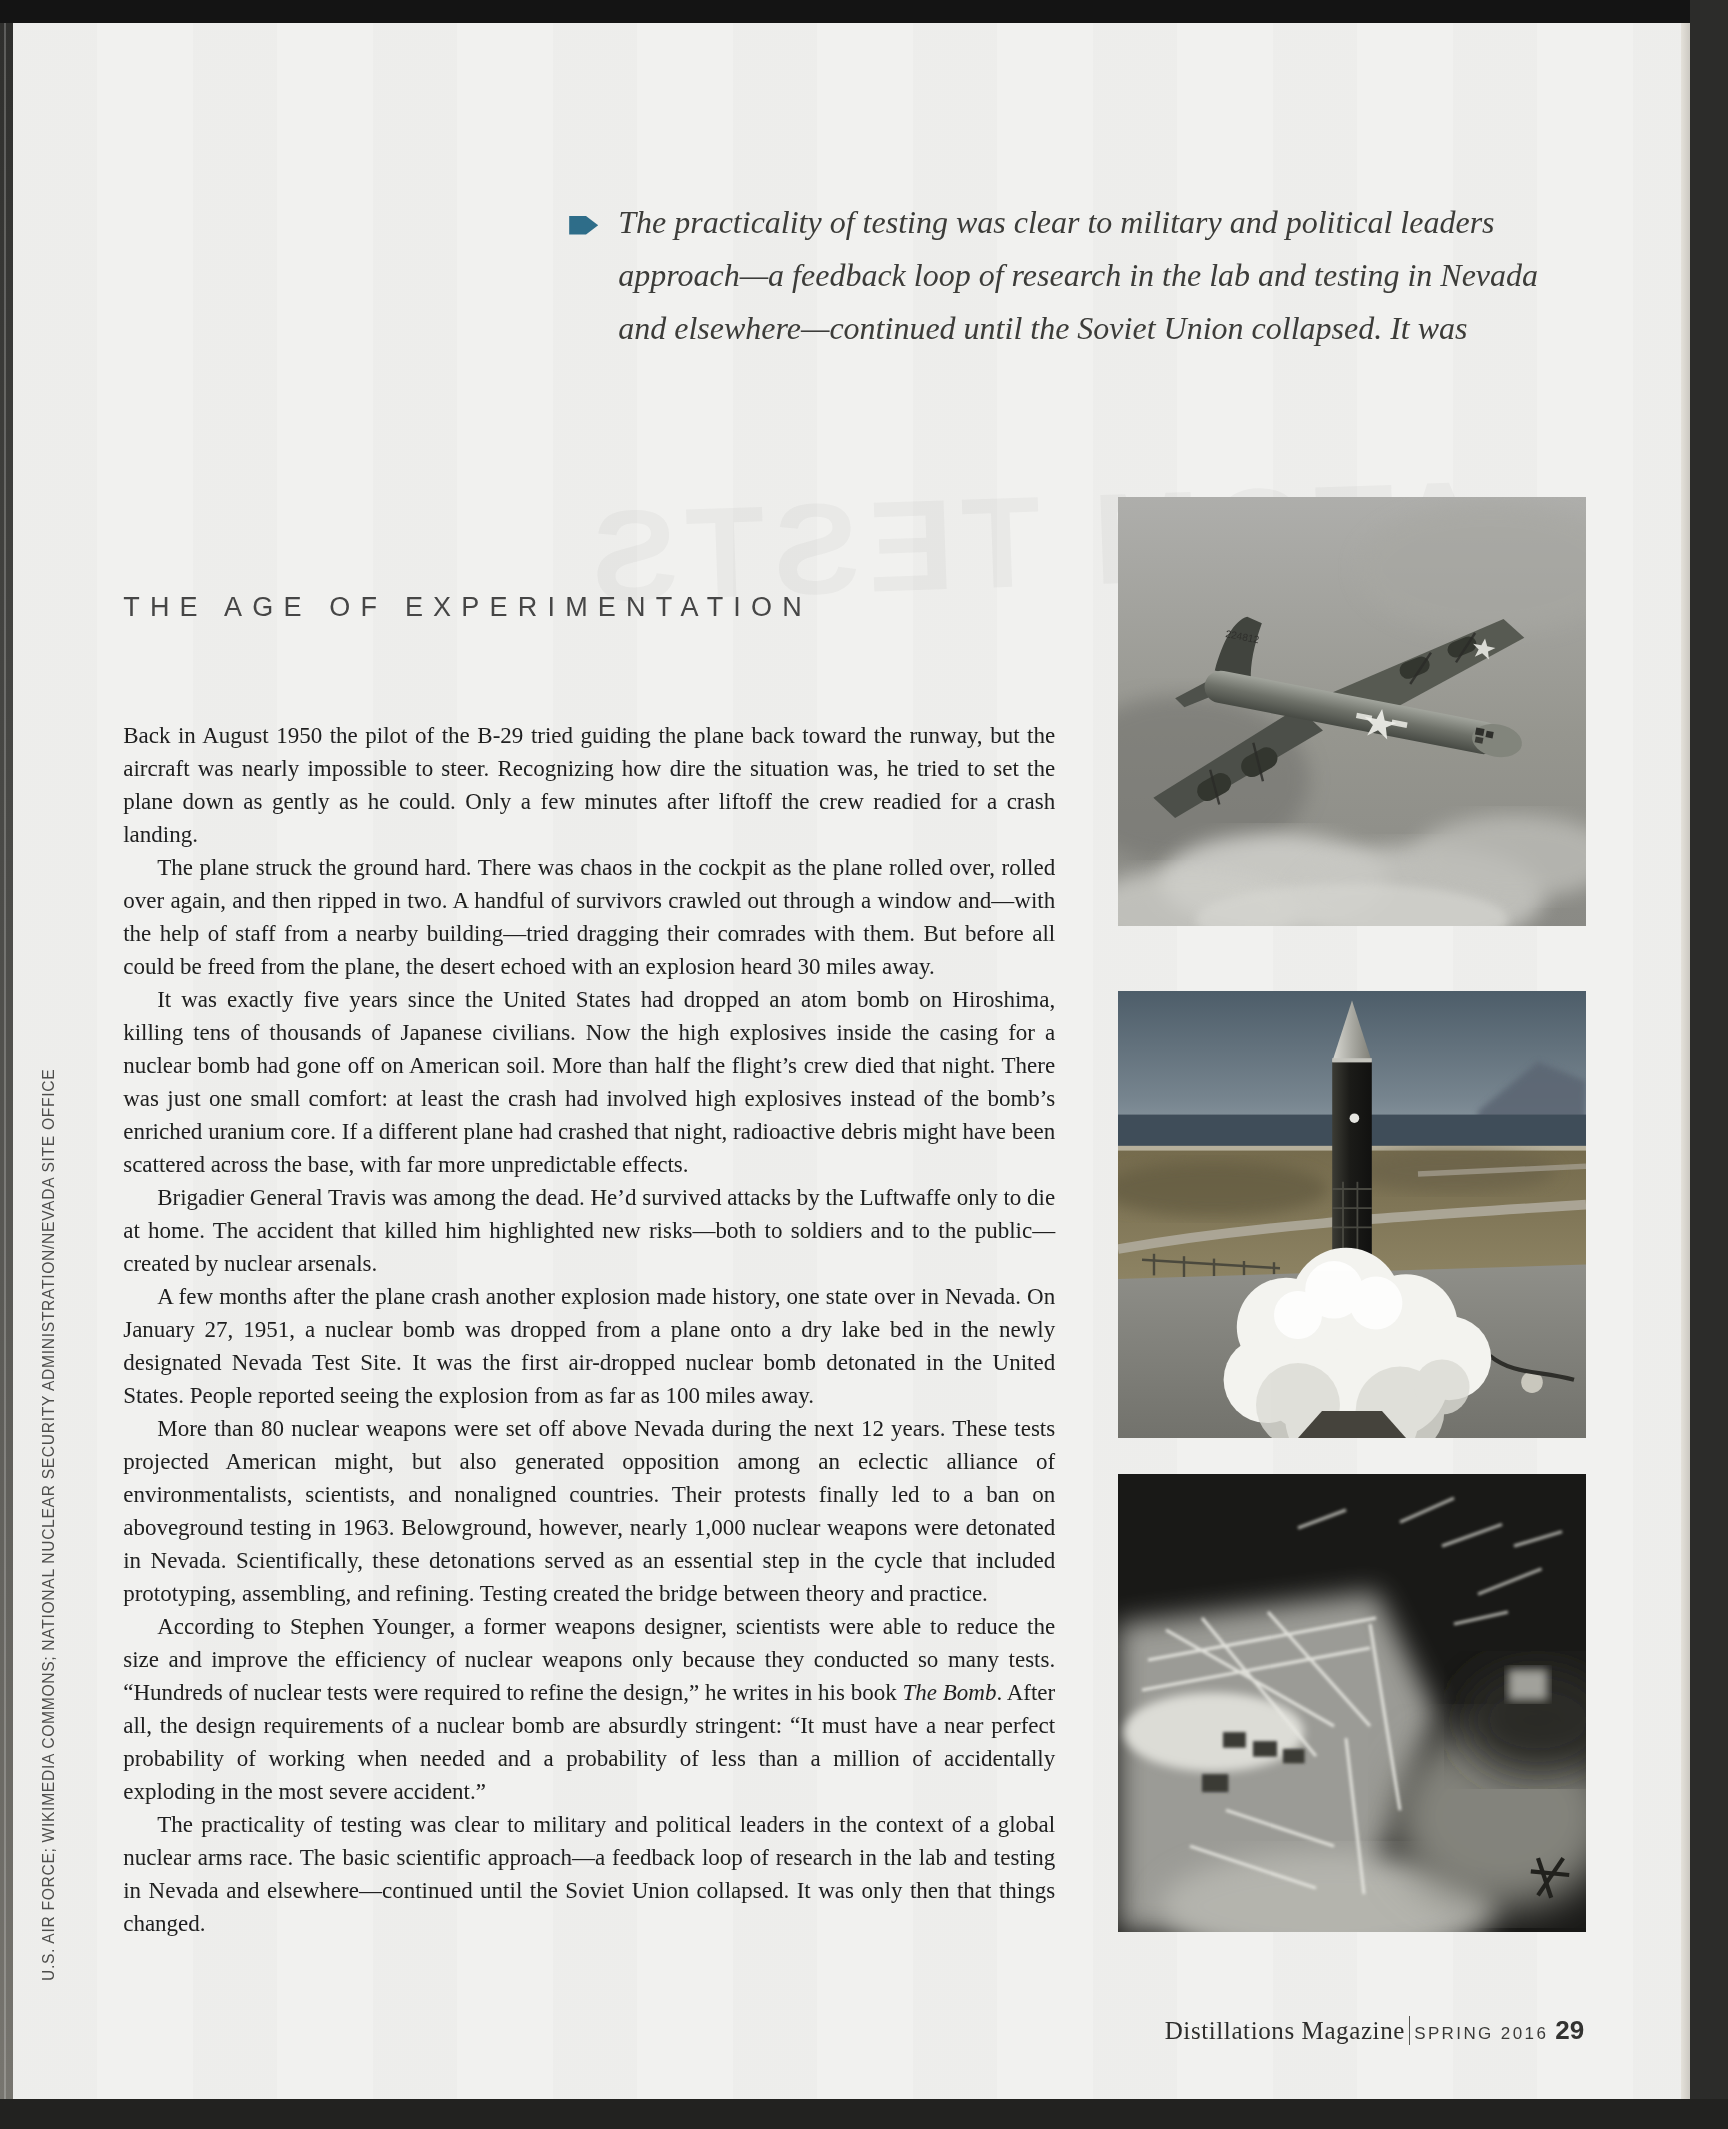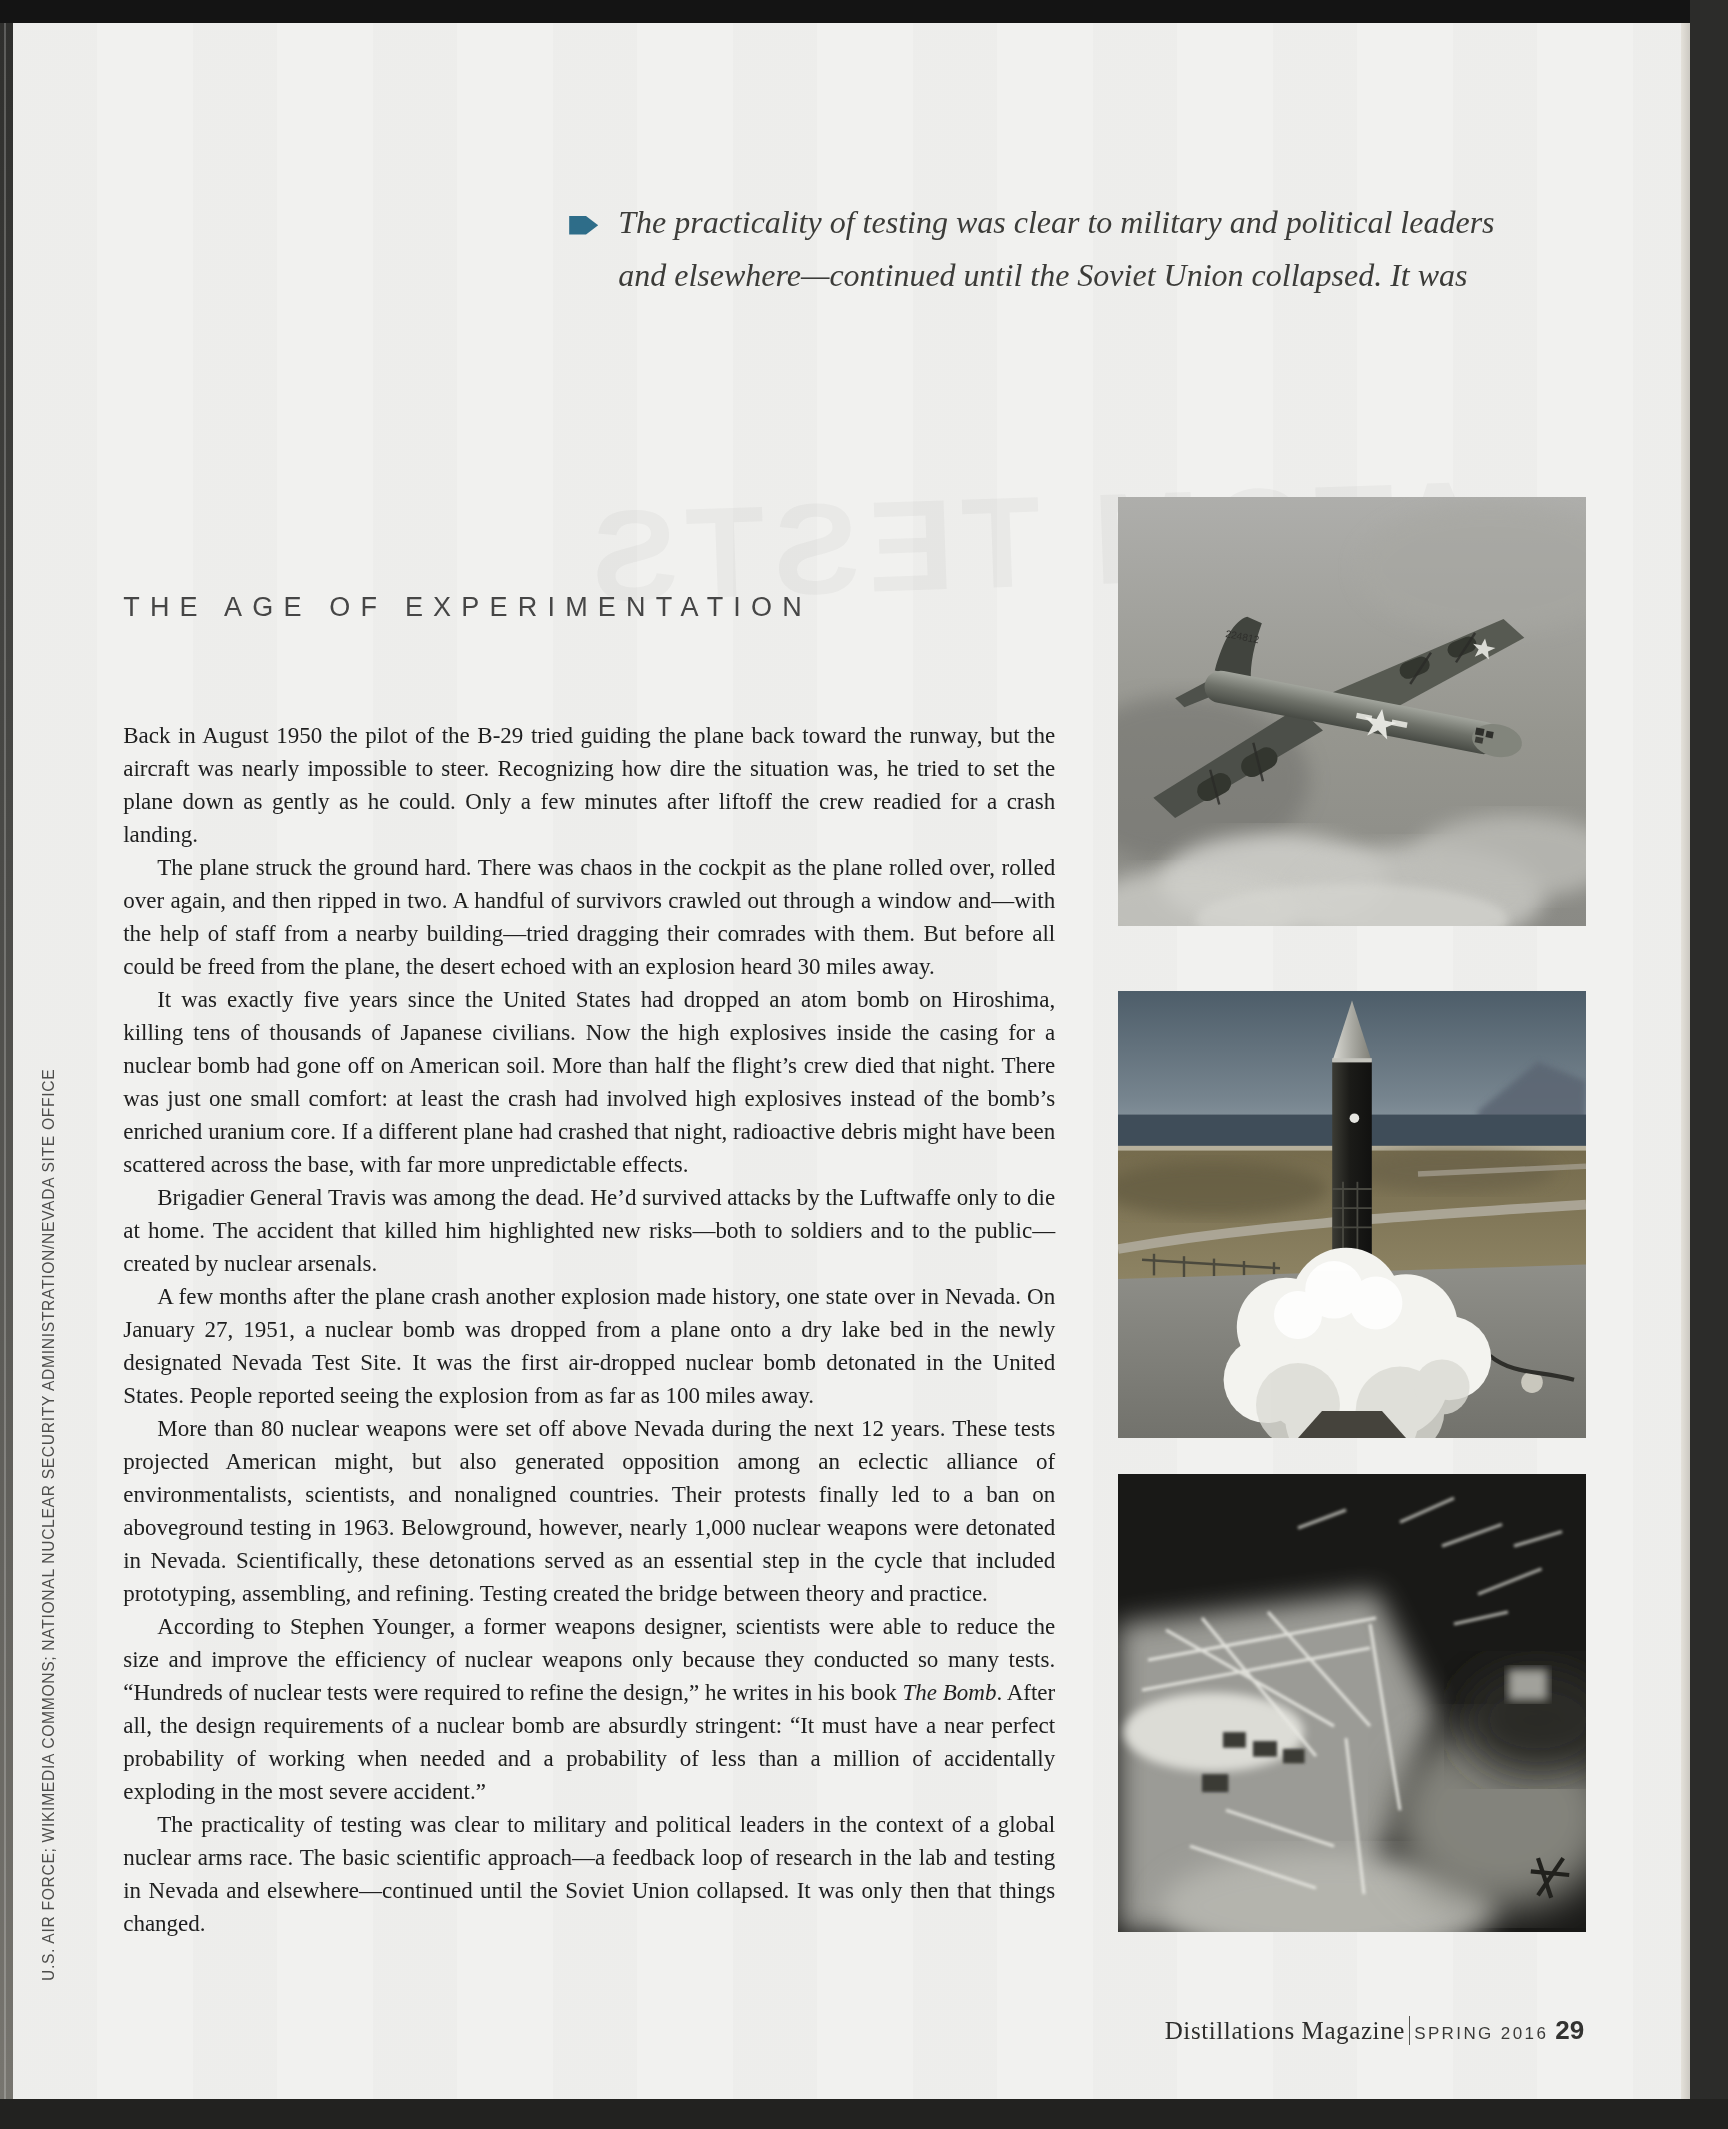--- a/index.html
+++ b/index.html
@@ -58,20 +58,21 @@
 
 <div class="scan">
 
   <div class="page">
 
     <div class="ghost">ATOM TESTS</div>
 
     <div class="quote-arrow"></div>
     <div class="pullquote">
       <div class="qline">The practicality of testing was clear to military and political leaders</div>
+      <div class="qline">approach—a feedback loop of research in the lab and testing in Nevada</div>
       <div class="qline">and elsewhere—continued until the Soviet Union collapsed. It was</div>
     </div>
 
     <h1 class="heading">THE AGE OF EXPERIMENTATION</h1>
 
     <div class="body">
         <p><span>Back in August 1950 the pilot of the B-29 tried guiding the plane back toward the runway, but the aircraft was nearly impossible to steer. Recognizing how dire the situation was, he tried to set the plane down as gently as he could. Only a few minutes after liftoff the crew readied for a crash landing.</span></p>
         <p class="ind"><span>The plane struck the ground hard. There was chaos in the cockpit as the plane rolled over, rolled over again, and then ripped in two. A handful of survivors crawled out through a window and—with the help of staff from a nearby building—tried dragging their comrades with them. But before all could be freed from the plane, the desert echoed with an explosion heard 30 miles away.</span></p>
         <p class="ind"><span>It was exactly five years since the United States had dropped an atom bomb on Hiroshima, killing tens of thousands of Japanese civilians. Now the high explosives inside the casing for a nuclear bomb had gone off on American soil. More than half the flight’s crew died that night. There was just one small comfort: at least the crash had involved high explosives instead of the bomb’s enriched uranium core. If a different plane had crashed that night, radioactive debris might have been scattered across the base, with far more unpredictable effects.</span></p>
         <p class="ind"><span>Brigadier General Travis was among the dead. He’d survived attacks by the Luftwaffe only to die at home. The accident that killed him highlighted new risks—both to soldiers and to the public—created by nuclear arsenals.</span></p>

